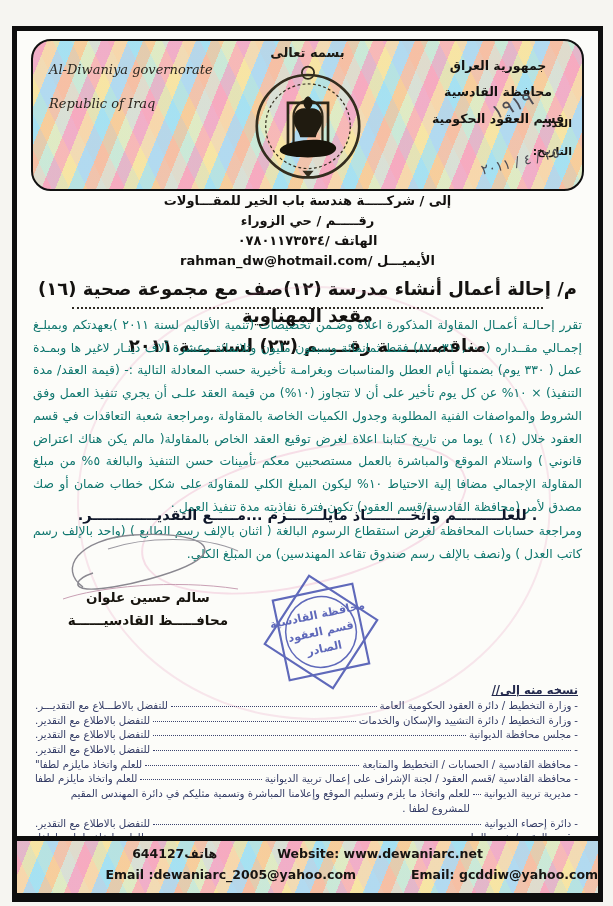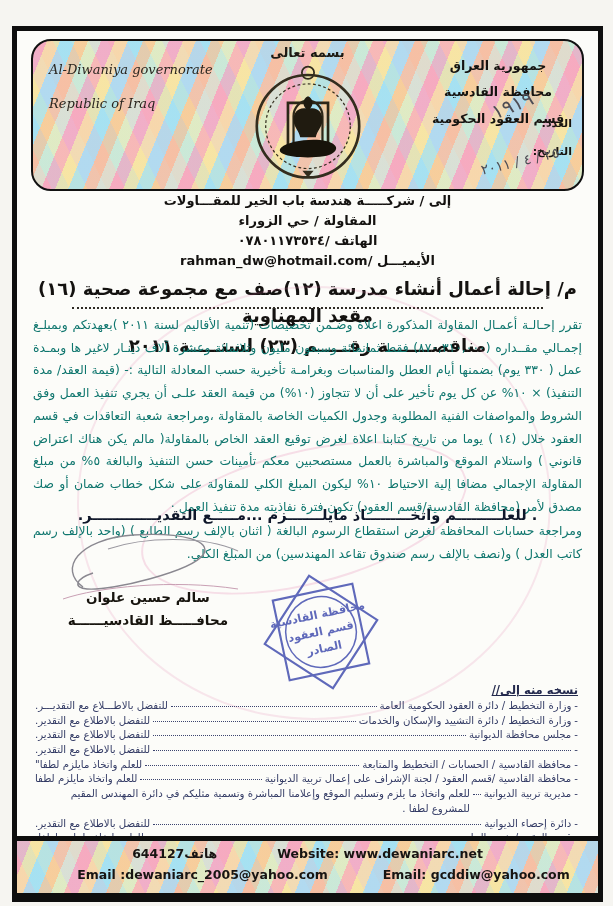--- a/index.html
+++ b/index.html
@@ -62,21 +62,21 @@
   .cc-dash{flex:0 0 auto;}
   .cc-name{flex:0 0 auto;white-space:nowrap;}
   .cc-item.wrap .cc-name{white-space:normal;}
   .cc-leader{flex:1 1 auto;border-bottom:1.7px dotted #3c446f;transform:translateY(-2px);min-width:8px;}
   .cc-note{flex:0 0 auto;}
   .cc-item.wrap .cc-note{white-space:normal;flex:0 1 auto;}
   
   .footer{position:absolute;left:0;right:0;bottom:0;height:52px;border-top:5px solid #0e0e0e;
           font-weight:bold;color:#171412;font-size:12.5px;}
   .f-row1{position:absolute;top:5px;left:0;right:0;display:flex;justify-content:center;gap:60px;}
-  .f-row2{position:absolute;top:26px;left:0;right:0;display:flex;justify-content:center;gap:55px;padding-left:32px;}
+  .f-row2{position:absolute;top:26px;left:0;right:0;display:flex;justify-content:flex-end;gap:55px;padding-left:32px;}
   .f-phone{direction:rtl;unicode-bidi:isolate;}
 </style>
 </head>
 <body>
 
 <div class="page">
   <div class="frame">
 
     <div class="hdr rainbow">
       <div class="basmala">بسمه تعالى</div>
@@ -106,21 +106,21 @@
       </div>
 
       <div class="numline num-label">العدد:</div>
       <div class="hand hand-number">١٩١٩</div>
       <div class="numline date-label">التاريخ:</div>
       <div class="hand hand-date">٢٥ / ٤ / ٢٠١١</div>
     </div>
 
     <div class="addr">
       <div>إلى / شركـــــة  هندسة باب الخير  للمقـــاولات</div>
-      <div>المقاولة / حي الزوراء</div>
+      <div>رقـــــم / حي الزوراء</div>
       <div>الهاتف /٠٧٨٠١١٧٣٥٣٤</div>
       <div class="email-line">
         <span>الأيميـــل /</span><span class="ltr">rahman_dw@hotmail.com</span>
       </div>
       <div class="subject">م/ إحالة أعمال أنشاء مدرسة (١٢)صف مع مجموعة صحية (١٦) مقعد المهناوية</div>
       <div class="subject">مناقصـــــــة رقـــــم (٢٣) لسنـــــة ٢٠١١</div>
     </div>
 
     <div class="dotline"></div>
 

